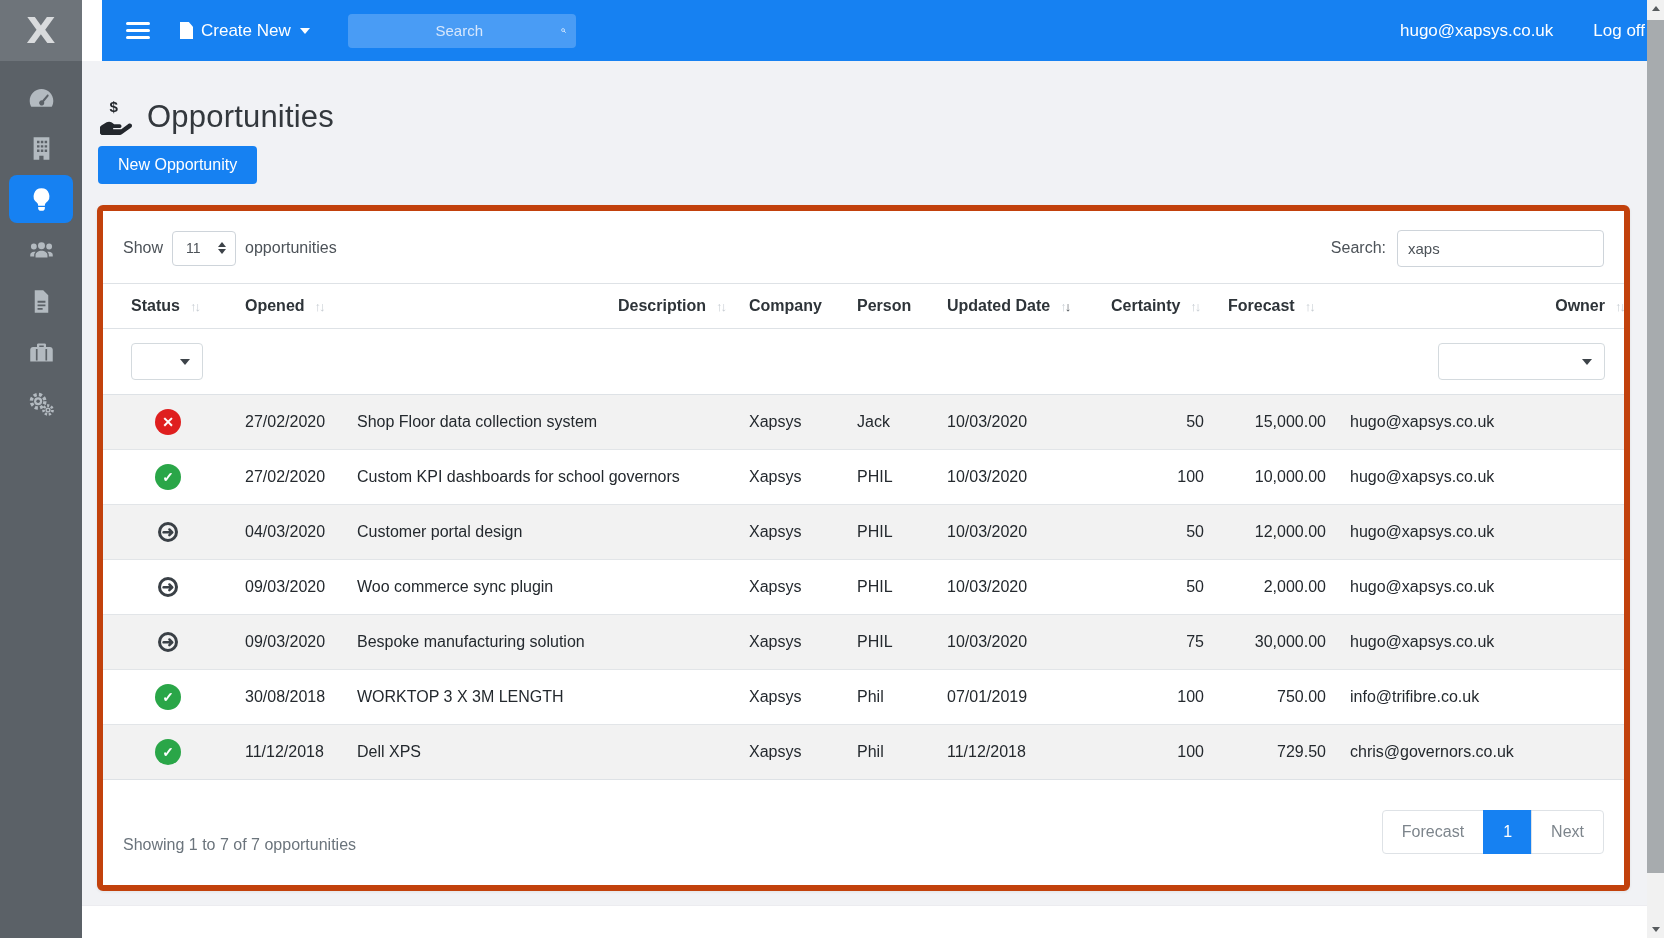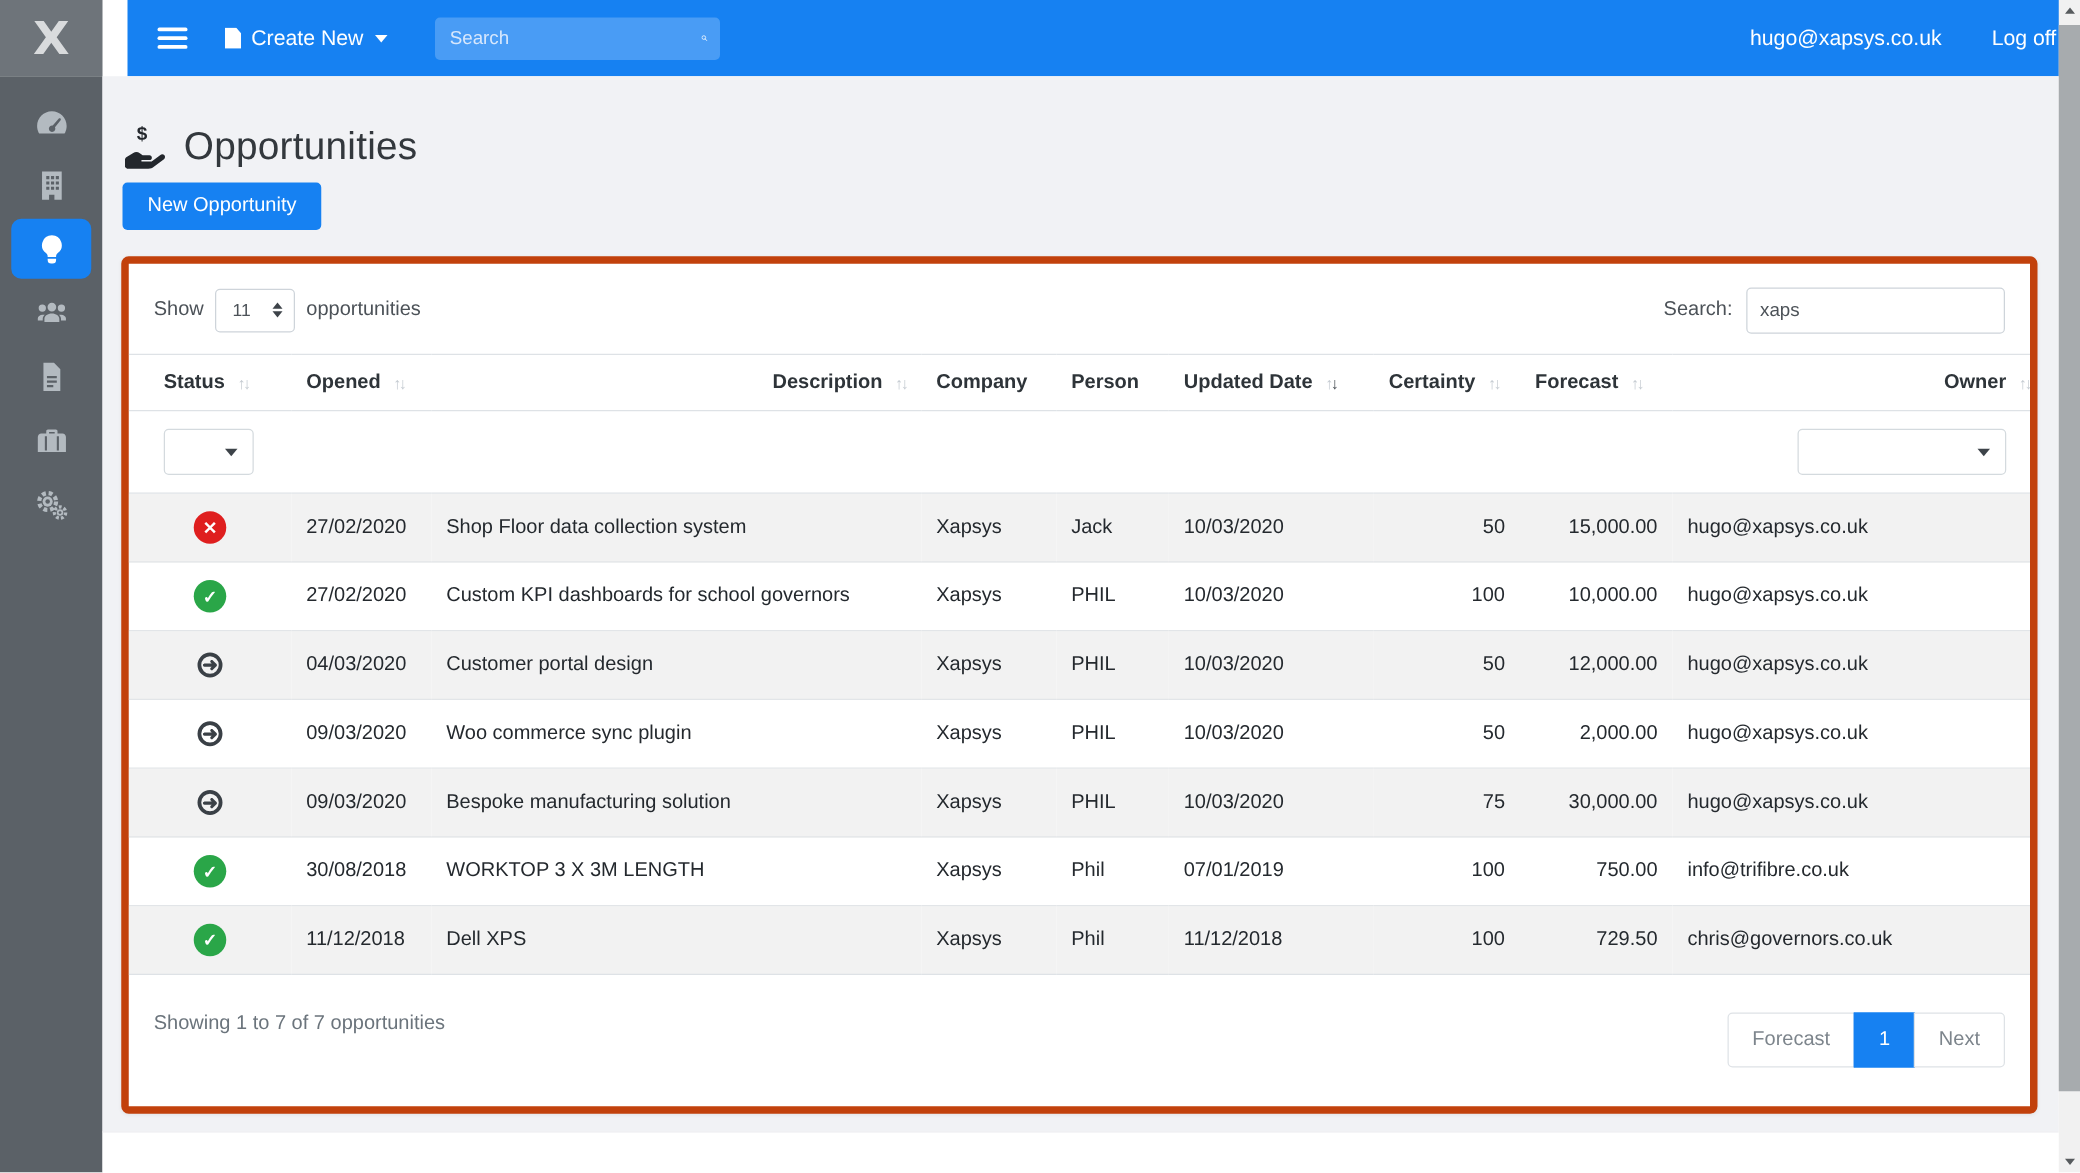--- a/index.html
+++ b/index.html
@@ -20,21 +20,21 @@
   .hamburger span { display:block; height:3px; background:#fff; border-radius:2px; margin:4px 0; }
   .create-new { display:flex; align-items:center; margin-left:30px; cursor:pointer; }
   .doc-icon { width:13px; height:17px; background:#fff; margin-right:8px;
     clip-path:polygon(0 0, 68% 0, 100% 28%, 100% 100%, 0 100%); }
   .create-new-label { font-size:17px; color:#fff; }
   .caret-down { width:0; height:0; border-left:5px solid transparent; border-right:5px solid transparent;
     border-top:6px solid #fff; margin-left:9px; }
   .nav-search { margin-left:38px; width:228px; height:34px; background:rgba(255,255,255,.22);
     border-radius:4px; display:flex; align-items:center; padding:0 10px; }
   .nav-search input { flex:1; background:transparent; border:none; outline:none; color:#fff; font-size:15px;
-    font-family:"Liberation Sans", sans-serif; }
+    font-family:"Liberation Sans", sans-serif;text-align:center; }
   .nav-search input::placeholder { color:#d7e7fc; }
   .nav-right { margin-left:auto; display:flex; align-items:center; margin-right:22px; }
   .nav-email { font-size:17px; margin-right:40px; }
   .nav-logoff { font-size:17px; cursor:pointer; }
 
   
   .sidebar { position:absolute; left:0; top:61px; width:82px; height:877px; background:#5b6167; }
   .side-item { width:82px; height:48px; margin-top:3px; display:flex; align-items:center; justify-content:center; cursor:pointer; }
   .side-item:first-child { margin-top:12px; }
   .side-item svg { width:27px; height:27px; fill:#b3bac0; }
@@ -92,21 +92,21 @@
   .opps td.c-center { text-align:center; }
   .opps td.c-right, .opps th.h-right { text-align:right; }
 
   .st-ico { display:inline-flex; width:26px; height:26px; border-radius:50%;
     align-items:center; justify-content:center; font-weight:bold; vertical-align:middle; }
   .st-lost { background:#df1f1f; color:#fff; font-size:14px; }
   .st-won { background:#2aa648; color:#fff; font-size:14px; }
   .st-open { background:transparent; color:#3a4046; border:3px solid #3a4046; width:20px; height:20px; font-size:15px; }
 
   
-  .card-footer { display:flex; align-items:flex-start; padding:30px 20px 0 20px;gap:40px; }
+  .card-footer { display:flex; align-items:flex-end; padding:30px 20px 0 20px;gap:40px; }
   .summary { font-size:16px; color:#6b747c; }
   .pagination { margin-left:auto; display:flex; }
   .page-btn { min-width:49px; text-align:center; padding:12px 19px; font-size:16px; color:#7d858c;
     background:#fff; border:1px solid #dee2e6; cursor:pointer; }
   .page-btn + .page-btn { margin-left:-1px; }
   .page-btn.first { border-radius:4px 0 0 4px; }
   .page-btn.last { border-radius:0 4px 4px 0; }
   .page-btn.active { background:#1681f2; border-color:#1681f2; color:#fff; }
 
   

